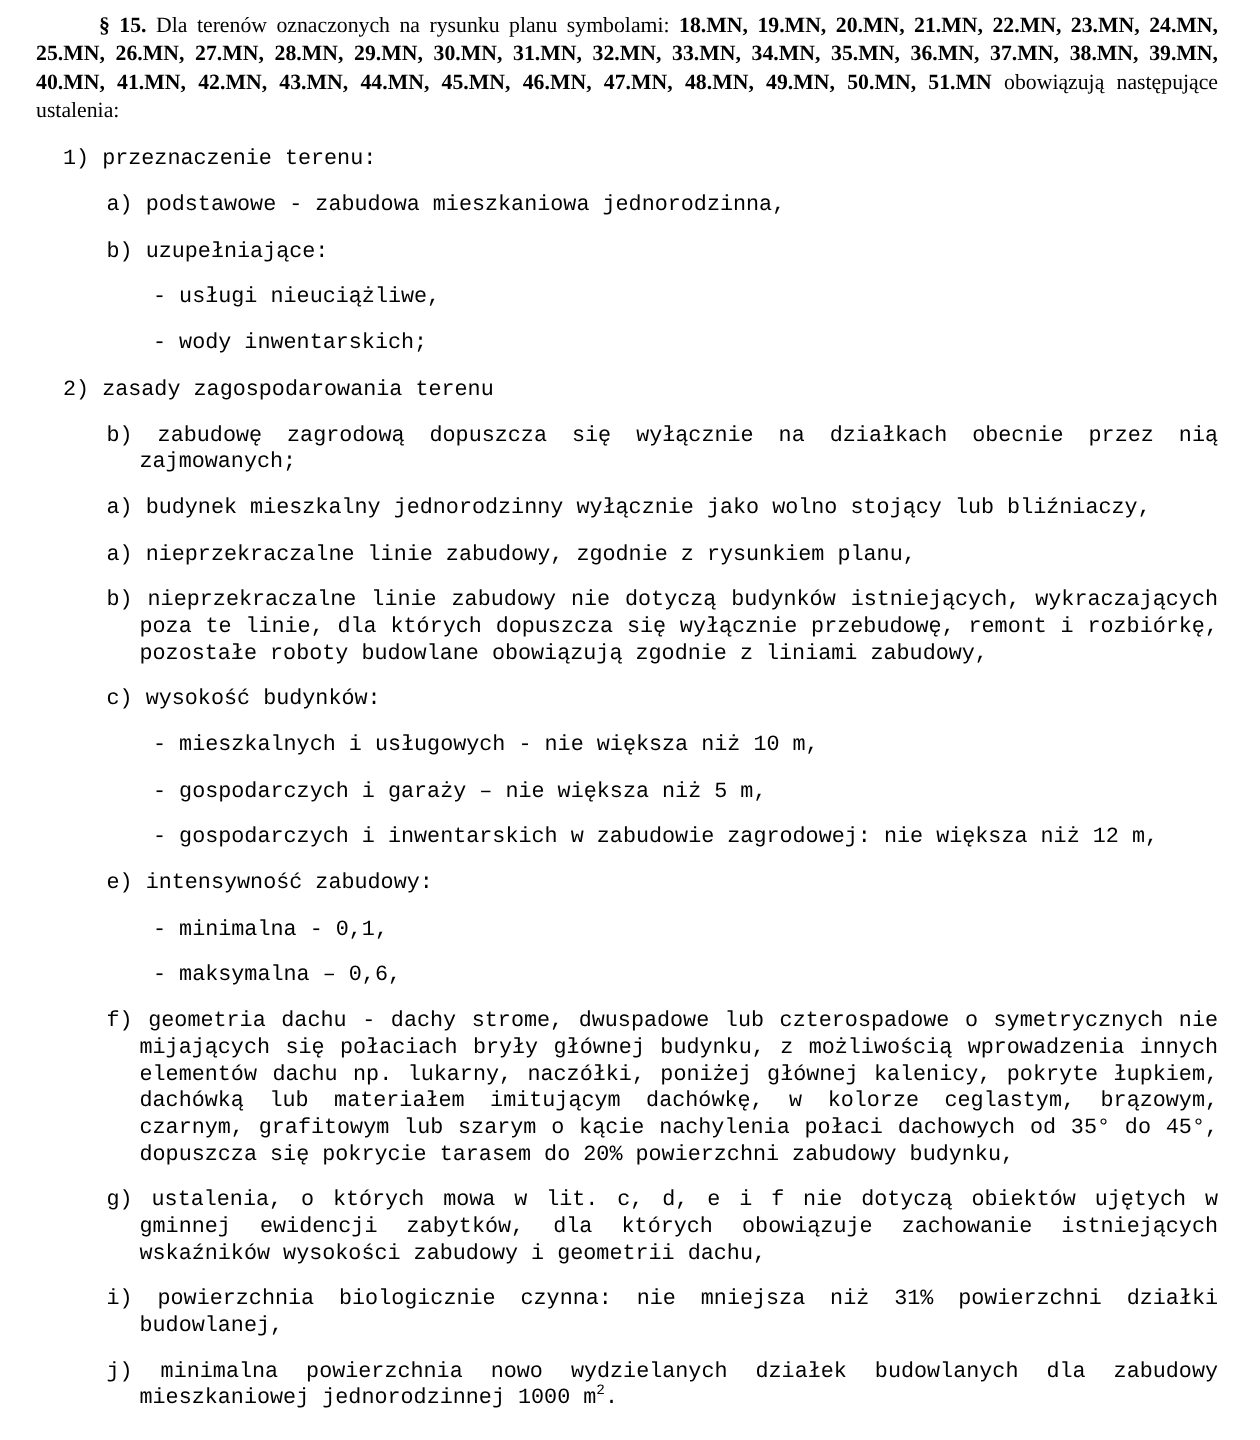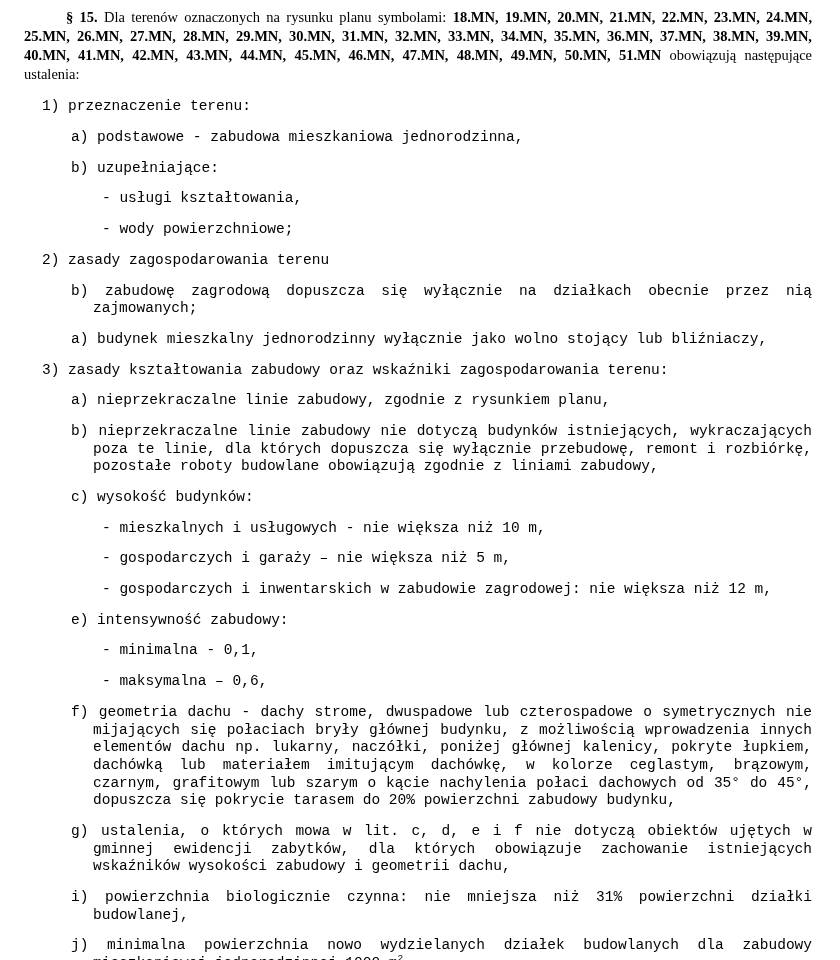--- a/index.html
+++ b/index.html
@@ -104,47 +104,43 @@
     <span>podstawowe - zabudowa mieszkaniowa jednorodzinna,</span>
   </p>
 
   <p class="para lvl2 tight">
     <span>b)</span>
     <span>uzupełniające:</span>
   </p>
 
   <p class="para lvl3 tight">
     <span>-</span>
-    <span>usługi kształtowania,</span>
-  </p>
-
-  <p class="para lvl3 tight">
-    <span>-</span>
-    <span>wody powierzchniowe;</span>
+    <span>usługi nieuciążliwe,</span>
+  </p>
+
+  <p class="para lvl3 tight">
+    <span>-</span>
+    <span>wody inwentarskich;</span>
   </p>
 
   <p class="para lvl1 tight">
     <span>2)</span>
     <span>zasady zagospodarowania terenu</span>
   </p>
 
   <p class="para lvl2 tight">
     <span>b)</span>
     <span>zabudowę zagrodową dopuszcza się wyłącznie na działkach obecnie przez nią zajmowanych;</span>
   </p>
 
   <p class="para lvl2 tight">
     <span>a)</span>
     <span>budynek mieszkalny jednorodzinny wyłącznie jako wolno stojący lub bliźniaczy,</span>
   </p>
 
-  <p class="para lvl1 tight">
-    <span>3)</span>
-    <span>zasady kształtowania zabudowy oraz wskaźniki zagospodarowania terenu:</span>
-  </p>
 
   <p class="para lvl2 tight">
     <span>a)</span>
     <span>nieprzekraczalne linie zabudowy, zgodnie z rysunkiem planu,</span>
   </p>
 
   <p class="para lvl2 wrap tight">
     <span>b)</span>
     <span>nieprzekraczalne linie zabudowy nie dotyczą budynków istniejących, wykraczających poza te linie, dla których dopuszcza się wyłącznie przebudowę, remont i rozbiórkę, pozostałe roboty budowlane obowiązują zgodnie z liniami zabudowy,</span>
   </p>

